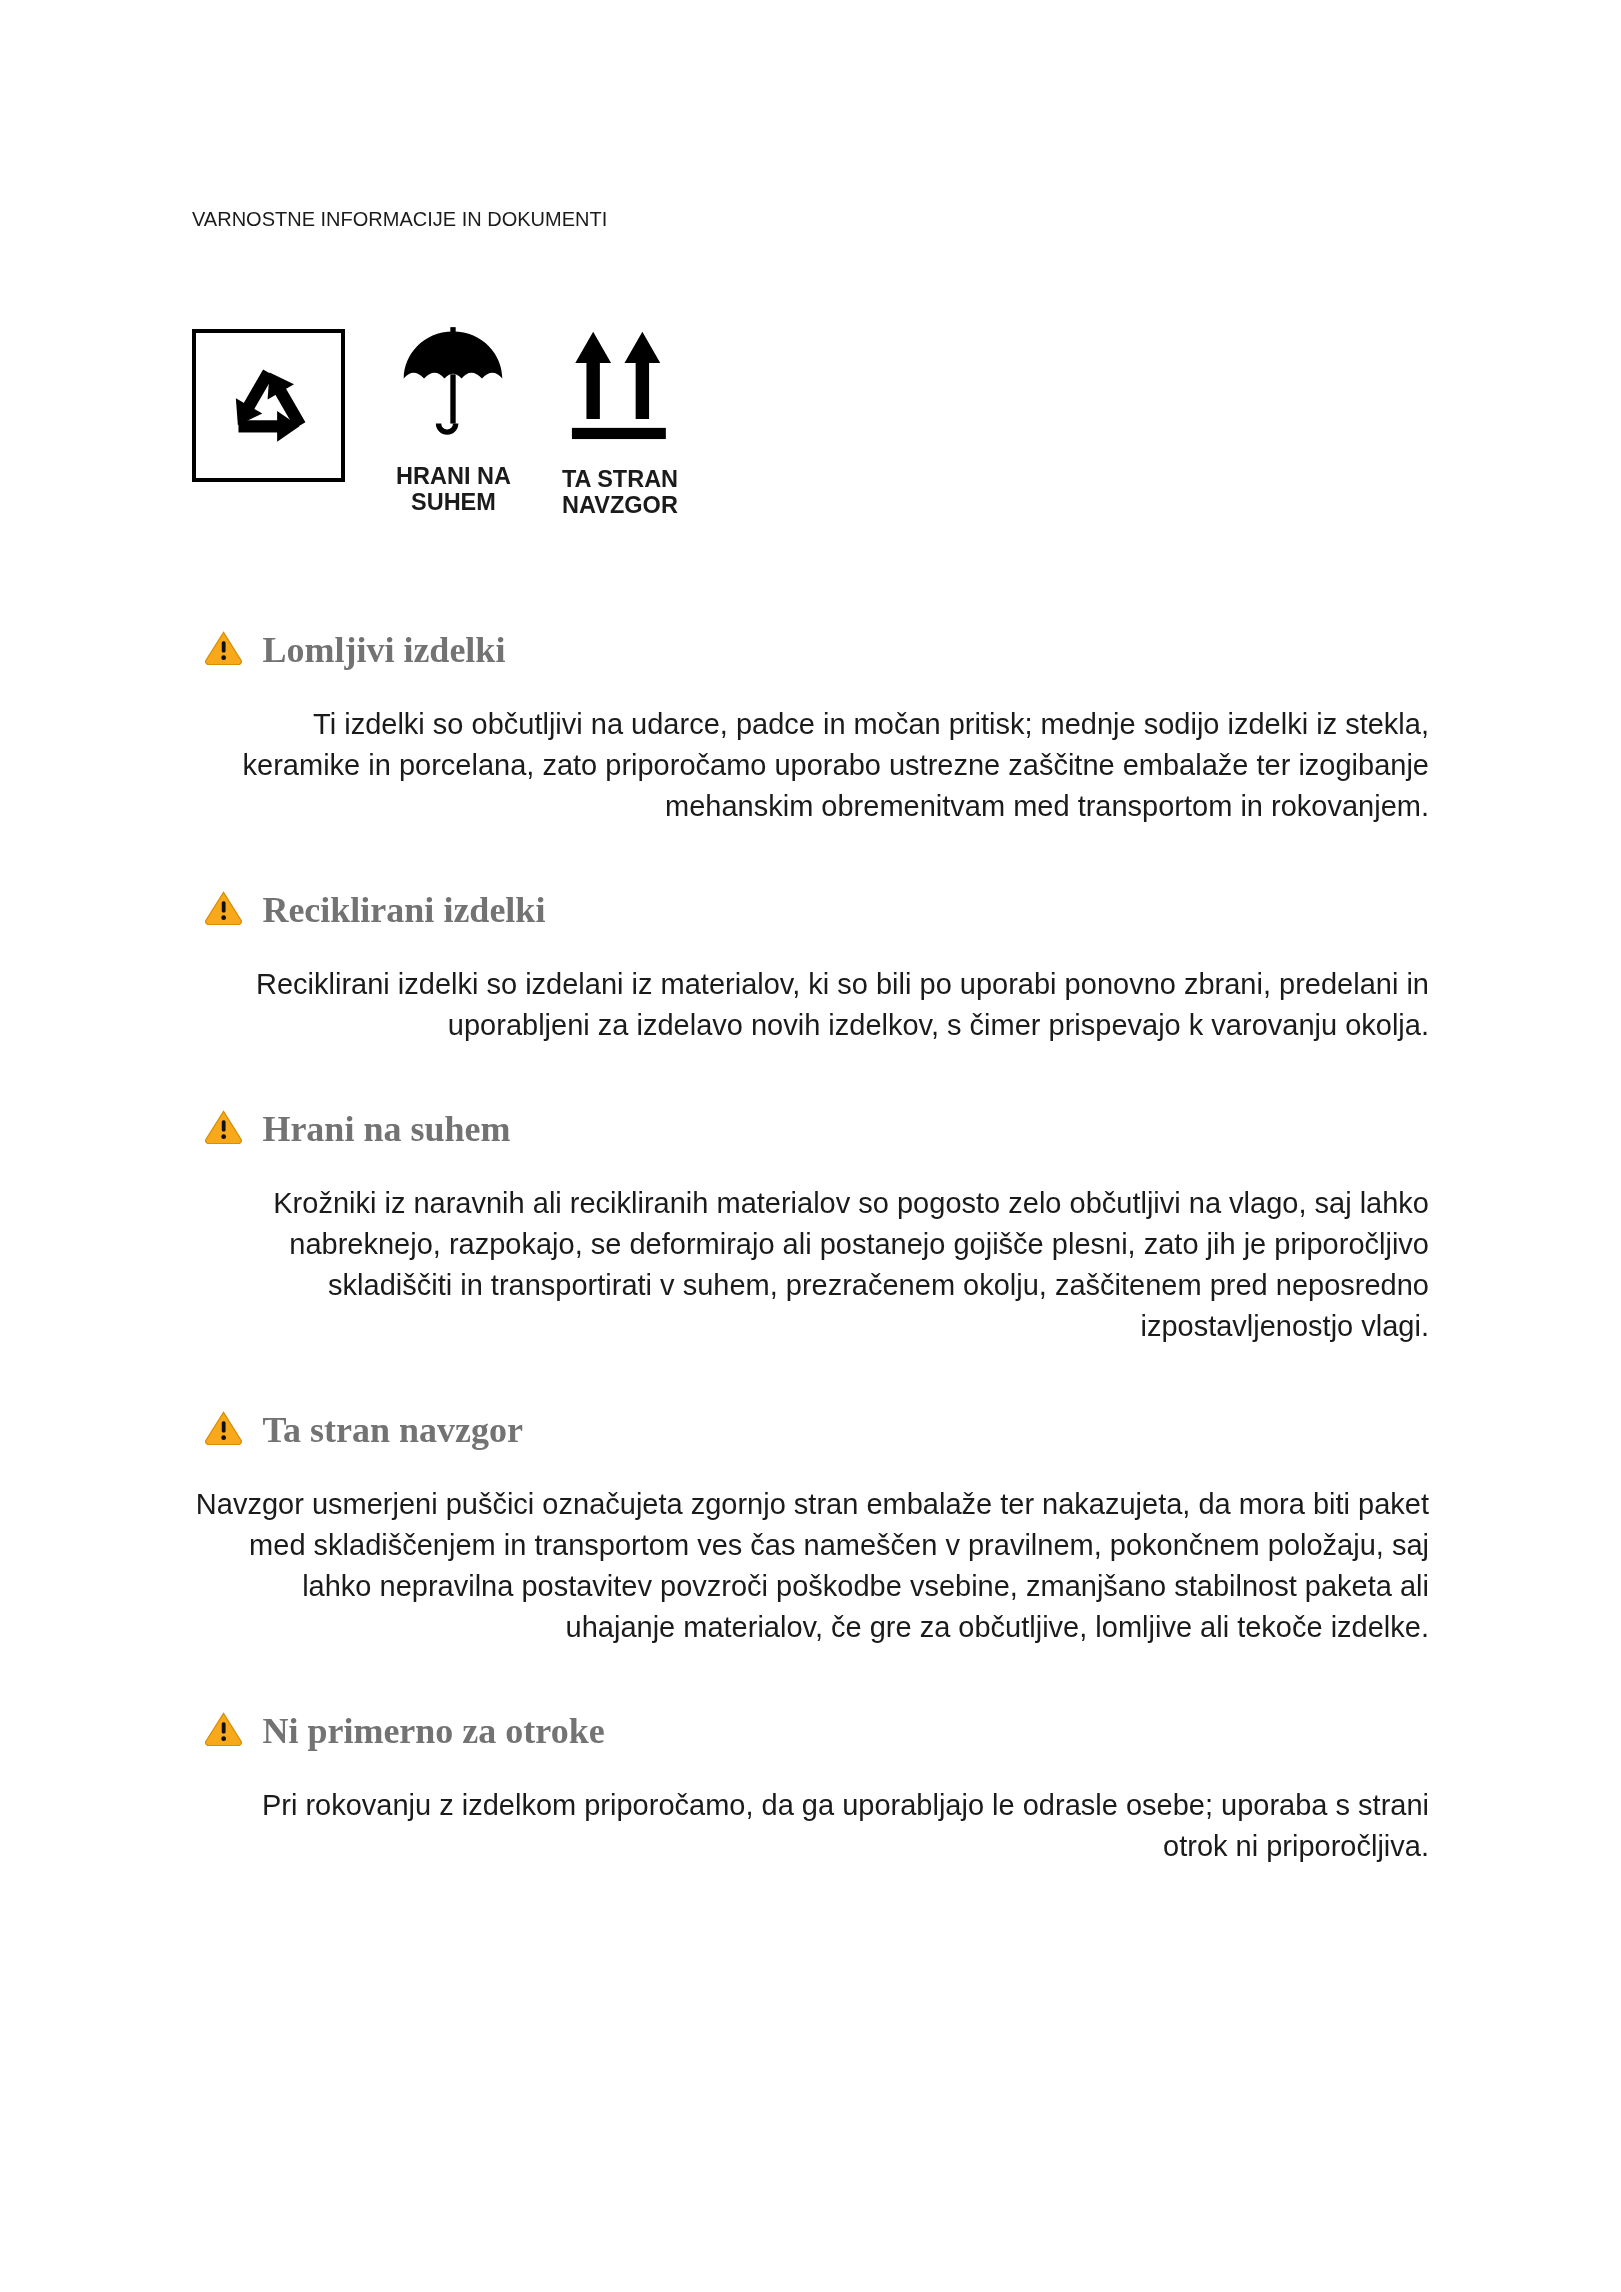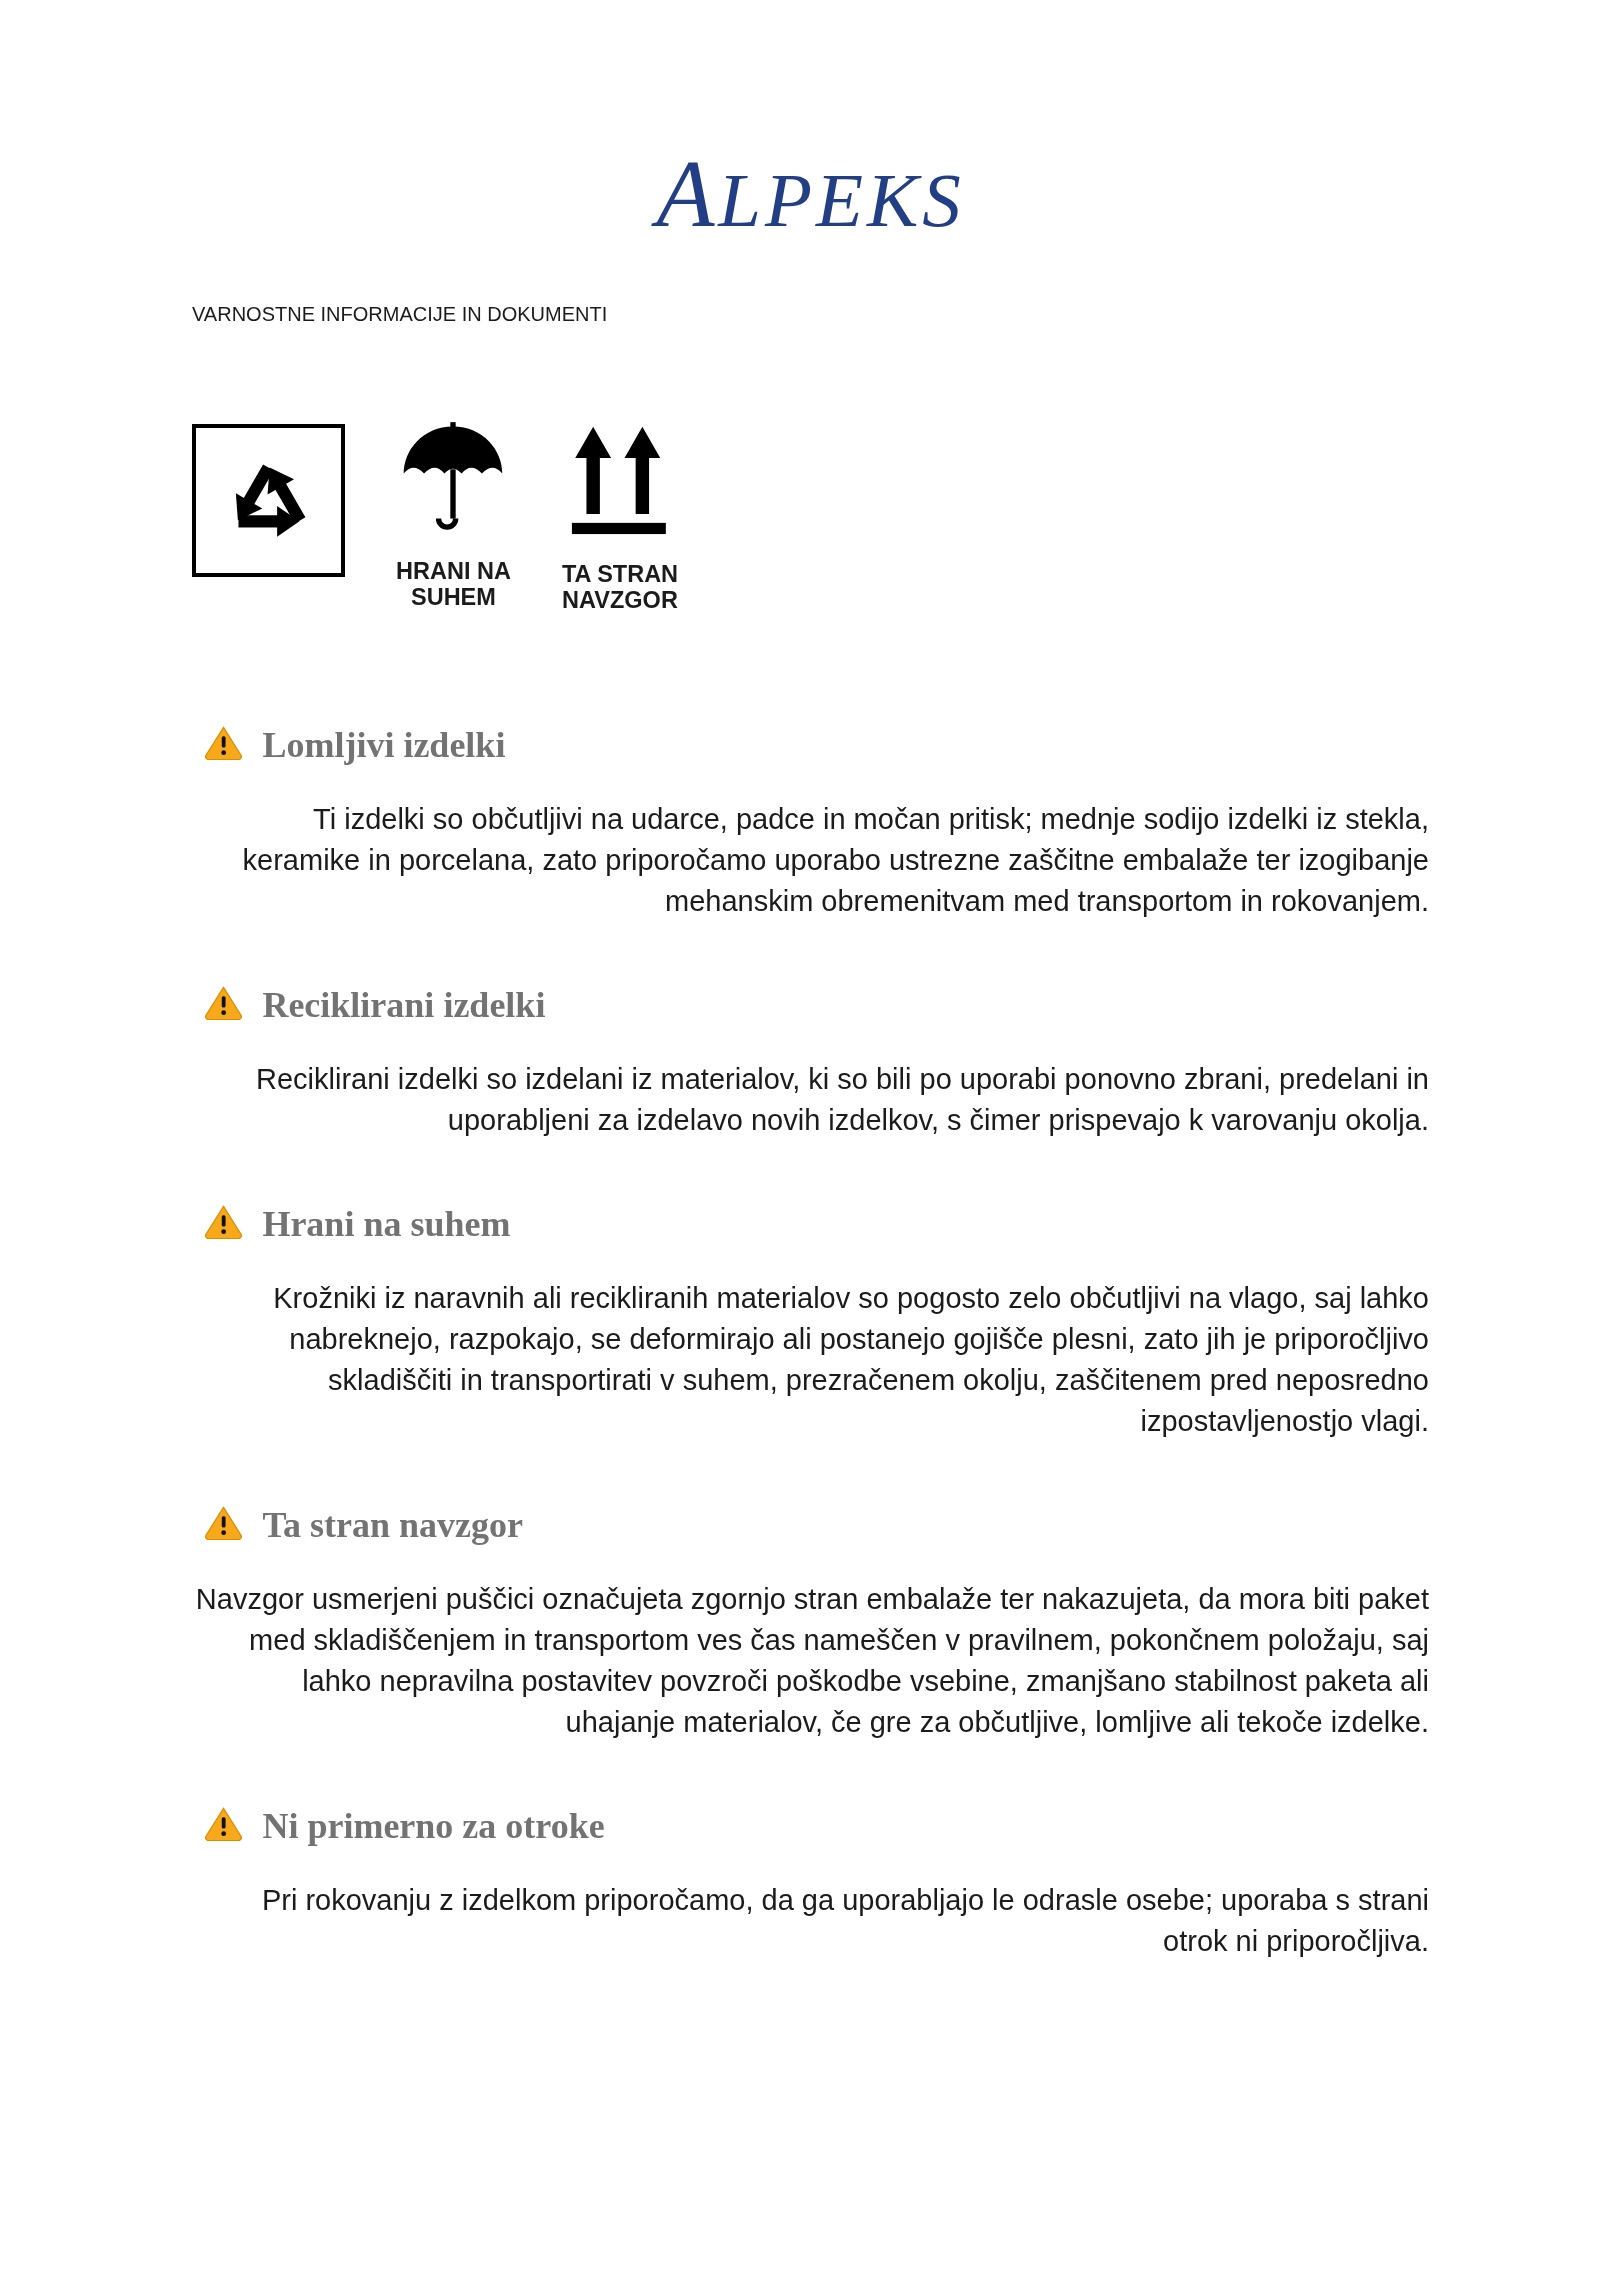--- a/index.html
+++ b/index.html
@@ -92,23 +92,20 @@
     max-width:1237px;
     text-align:right;
   }
   .warn{width:39px;height:35px;flex:0 0 auto;}
 </style>
 </head>
 <body>
 
 <div class="page">
 
-  <div class="logo">
-    <span class="logo-first">A</span><span class="logo-rest">LPEKS</span>
-  </div>
 
   <div class="doc-title">VARNOSTNE INFORMACIJE IN DOKUMENTI</div>
 
 
   <div class="symbols">
 
 
     <div class="symbol">
       <div class="recycle-box">
         <svg width="116" height="116" viewBox="0 0 100 114" aria-hidden="true">

